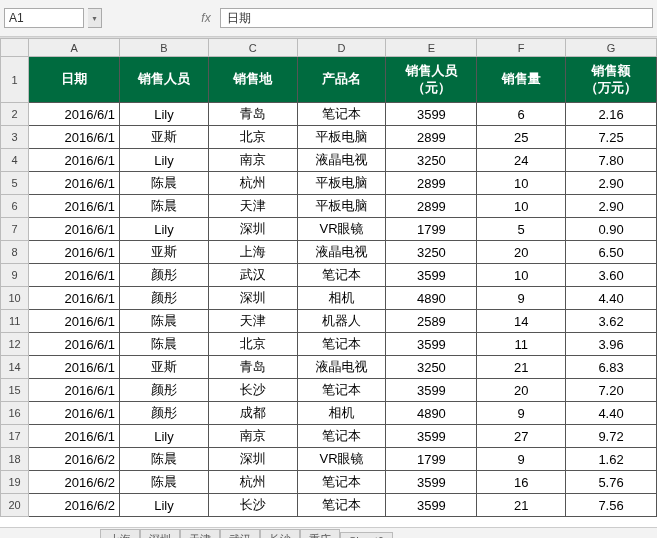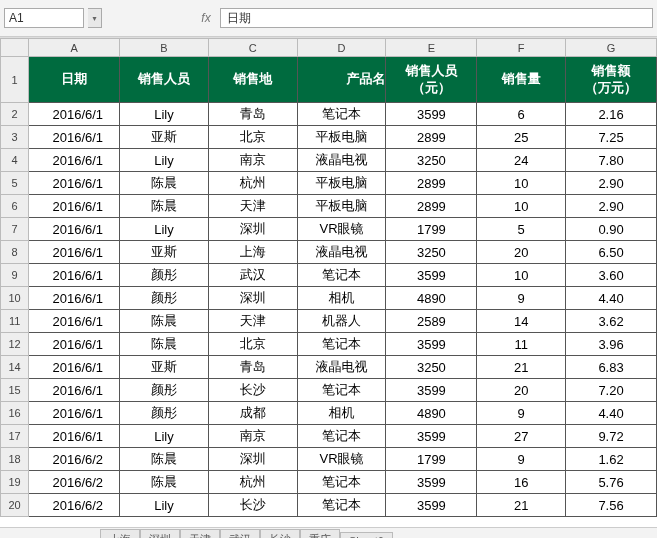--- a/index.html
+++ b/index.html
@@ -91,21 +91,21 @@
   height: 18px;
   font-size: 11px;
 }
 table.grid td.cell {
   border: 1px solid #555;
   height: 23px;
   text-align: center;
   font-size: 13px;
   background: #fff;
 }
-table.grid td.cell-date { text-align: right; padding-right: 16px; }
+table.grid td.cell-date { text-align: right; padding-right: 4px; }
 table.grid tr.data-header td.cell {
   background: #006b3f;
   color: #fff;
   font-weight: bold;
   height: 46px;
   font-size: 13px;
   line-height: 1.3;
 }
 .corner {
   width: 28px;
@@ -177,21 +177,21 @@
         <th class="col-hdr">F</th>
         <th class="col-hdr">G</th>
       </tr>
     </thead>
     <tbody id="grid-body">
         <tr class="data-header">
           <td class="row-hdr">1</td>
           <td class="cell" style="white-space: pre-line;">日期</td>
           <td class="cell" style="white-space: pre-line;">销售人员</td>
           <td class="cell" style="white-space: pre-line;">销售地</td>
-          <td class="cell" style="white-space: pre-line; text-align: right;">产品名</td>
+          <td class="cell" style="white-space: pre-line;">产品名</td>
           <td class="cell" style="white-space: pre-line;">销售人员
 （元）</td>
           <td class="cell" style="white-space: pre-line;">销售量</td>
           <td class="cell" style="white-space: pre-line;">销售额
 （万元）</td>
         </tr>
         <tr>
           <td class="row-hdr">2</td>
           <td class="cell cell-date">2016/6/1</td>
           <td class="cell">Lily</td>

